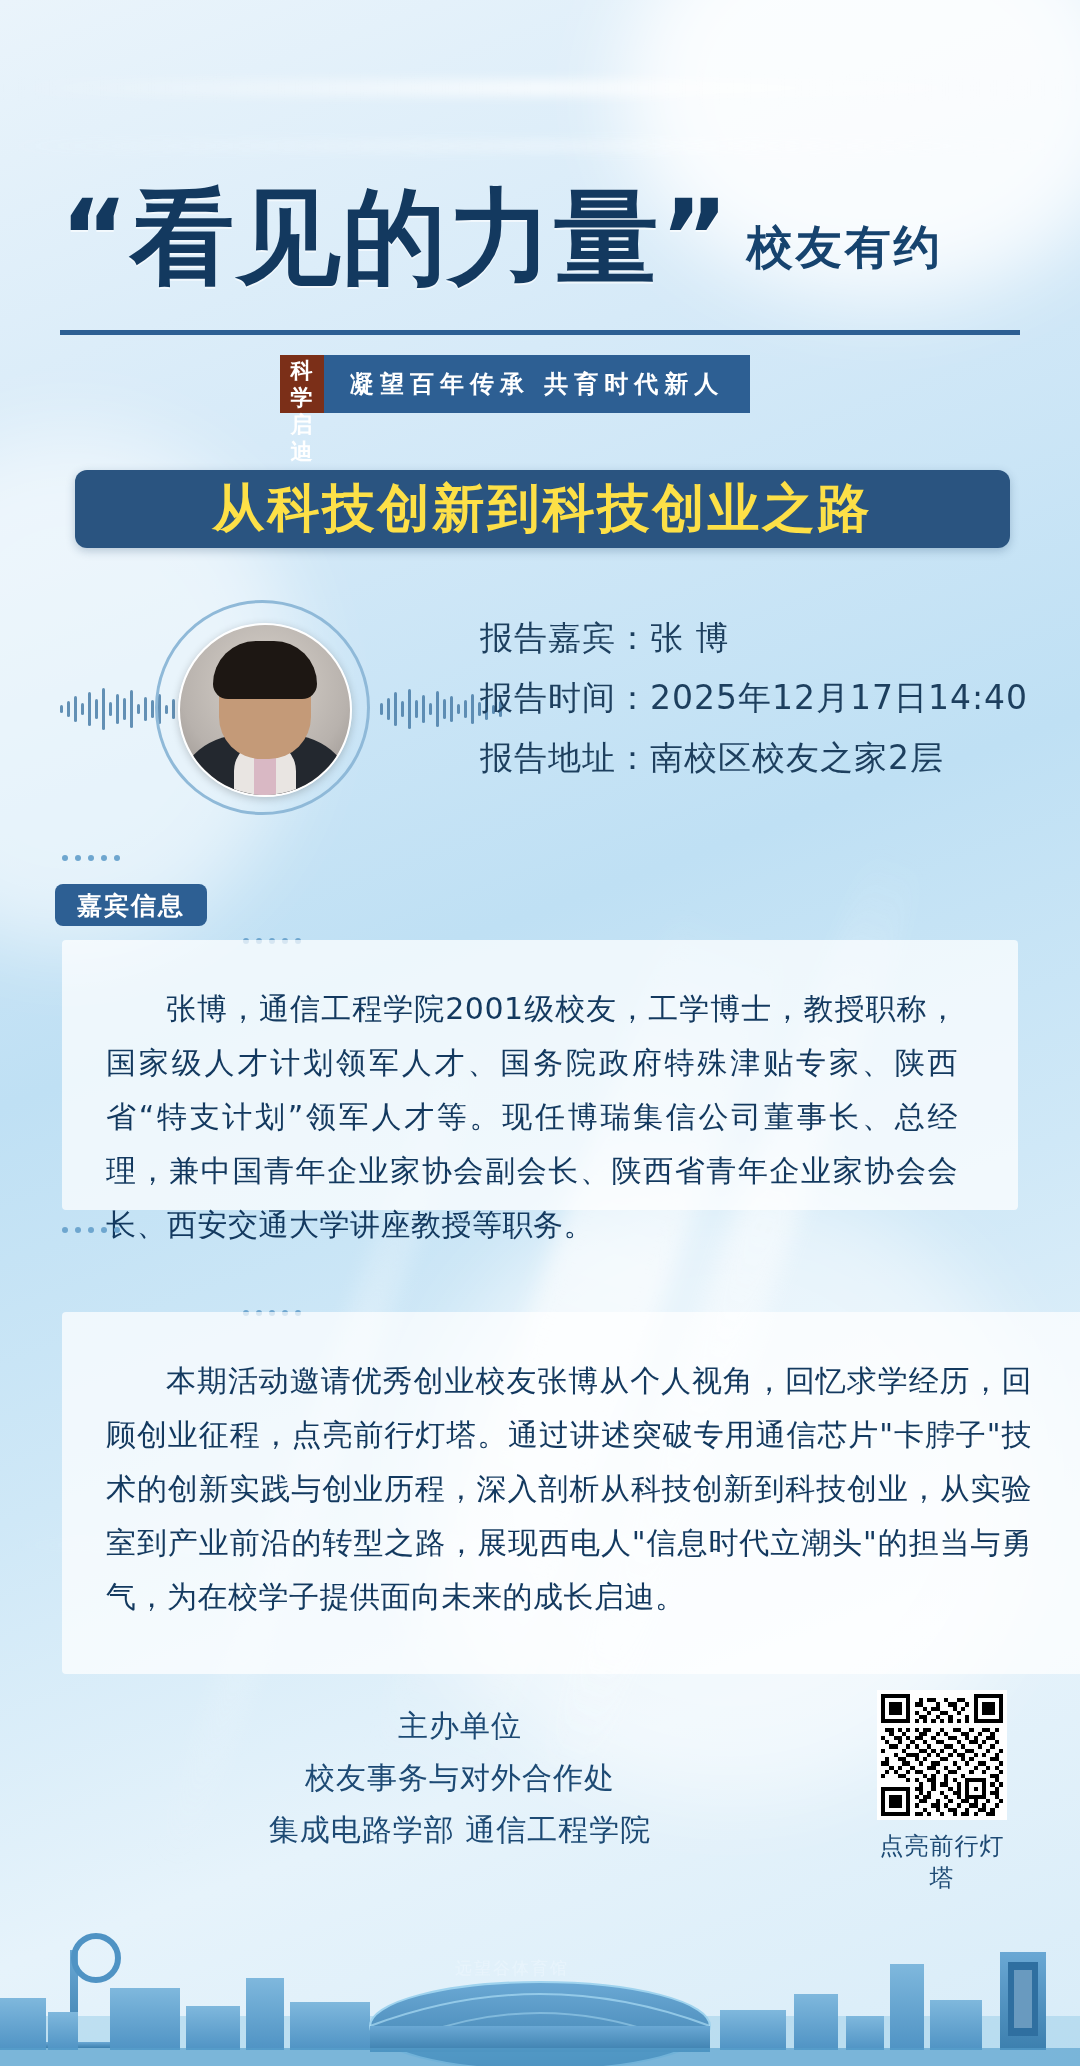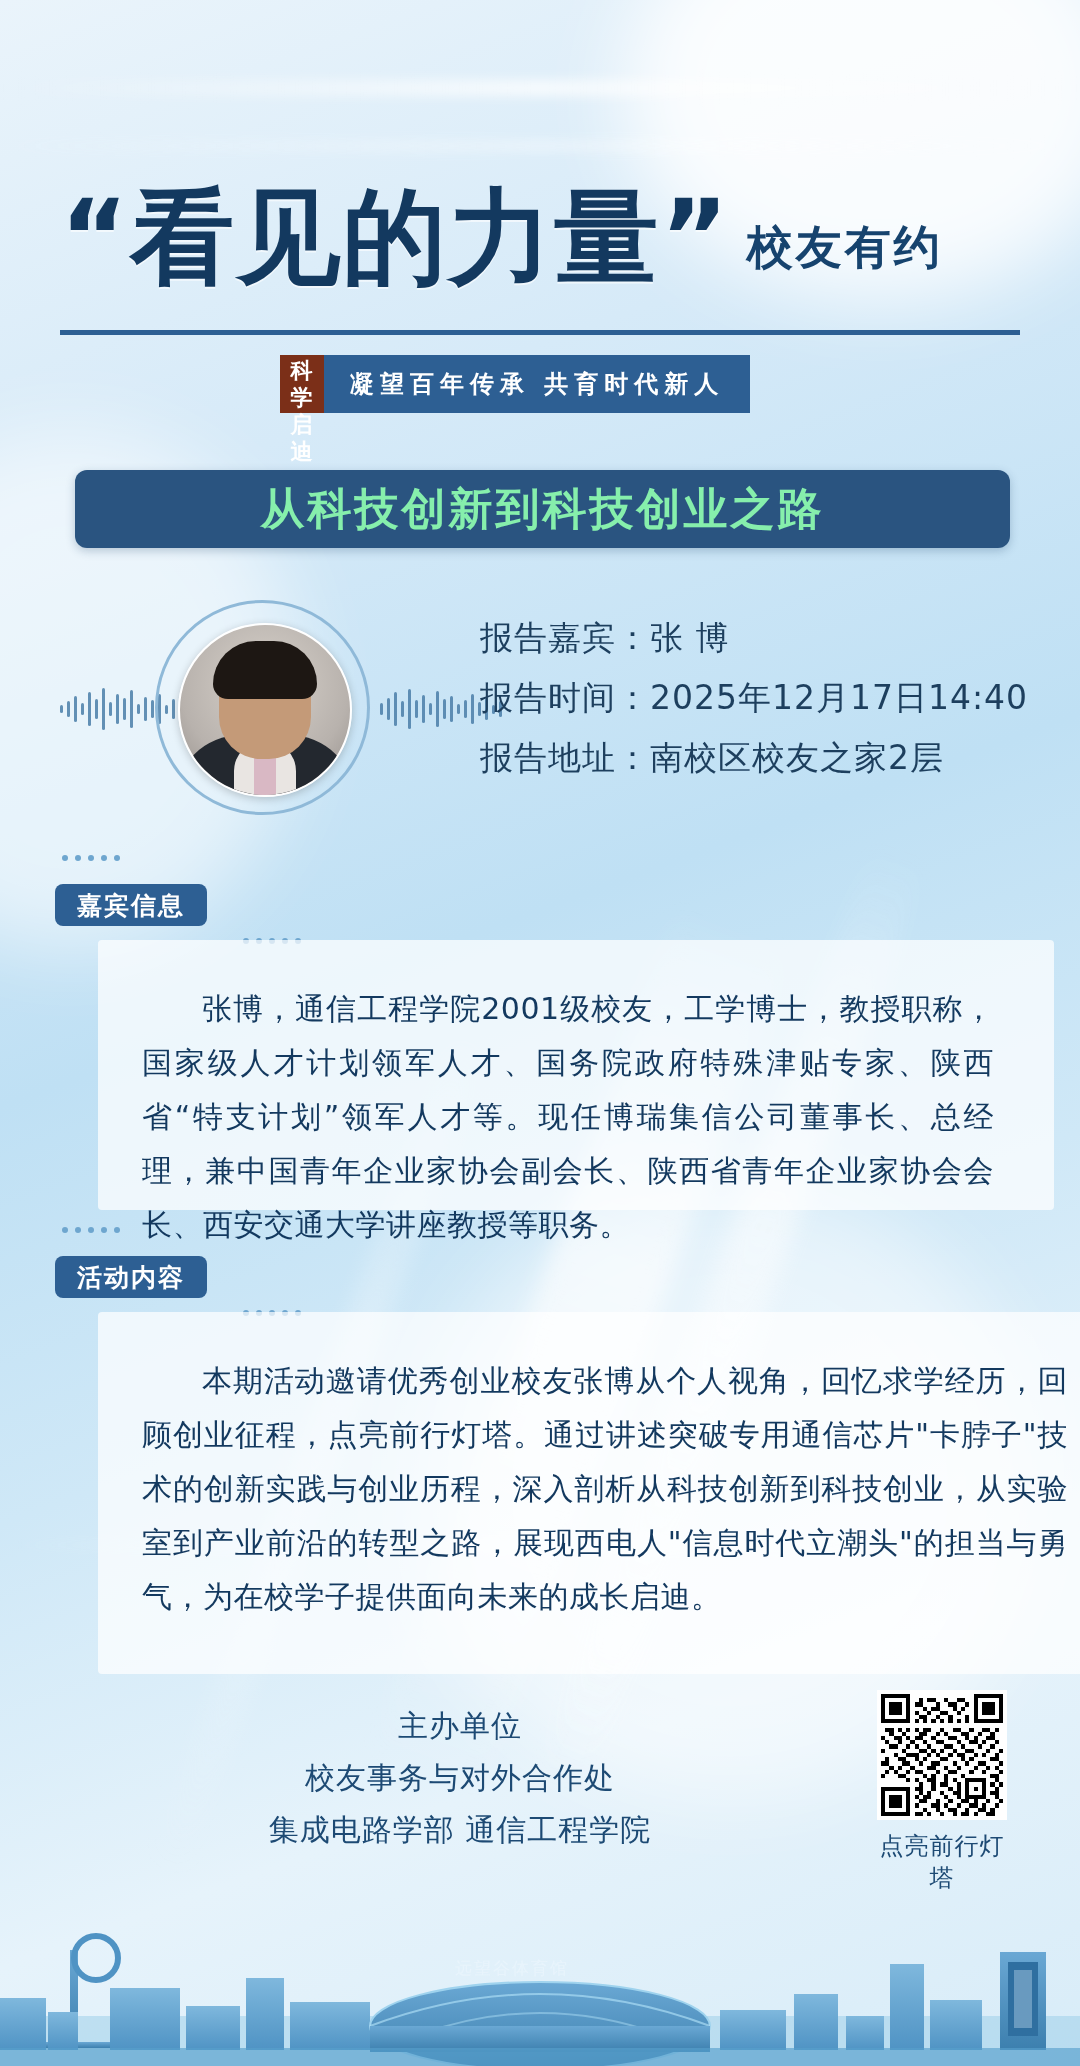--- a/index.html
+++ b/index.html
@@ -119,23 +119,23 @@
     width: 935px;
     height: 78px;
     background: #2a5480;
     border-radius: 12px;
     display: flex;
     align-items: center;
     justify-content: center;
     box-shadow: 0 3px 10px rgba(20,60,100,0.25);
   }
   .topic-bar span {
-    color: #86efac;
-    font-family: "DejaVu Sans", "Liberation Sans", sans-serif;
-    font-size: 44px;
+    color: #fde047;
+    font-family: "DejaVu Sans", "Liberation Sans", sans-serif;
+    font-size: 52px;
     font-weight: bold;
     letter-spacing: 3px;
     white-space: nowrap;
   }
 
   
   .speaker-wrap {
     position: absolute;
     left: 60px;
     top: 590px;
@@ -276,21 +276,20 @@
     width: 6px; height: 6px;
     background: #6ea6cf;
     border-radius: 50%;
   }
   .card {
     position: absolute;
     background: rgba(255,255,255,0.72);
     border-radius: 4px;
     box-sizing: border-box;
     padding: 42px 60px 44px 44px;
-    margin-left: 36px;
   }
   .card p {
     margin: 0;
     color: #13395f;
     font-size: 30px;
     line-height: 54px;
     text-align: justify;
     text-indent: 60px;
     letter-spacing: 0.5px;
     font-family: "DejaVu Sans", "Liberation Sans", sans-serif;
@@ -478,25 +477,20 @@
   <div class="card" style="left:62px;top:940px;width:956px;height:270px;">
     <p>张博，通信工程学院2001级校友，工学博士，教授职称，国家级人才计划领军人才、国务院政府特殊津贴专家、陕西省“特支计划”领军人才等。现任博瑞集信公司董事长、总经理，兼中国青年企业家协会副会长、陕西省青年企业家协会会长、西安交通大学讲座教授等职务。</p>
   </div>
 
   <div class="dots" style="left:62px;top:1227px;">
     <i></i>
       <i></i>
       <i></i>
       <i></i>
       <i></i>
-  </div>
-  <div class="section-head" style="left:55px;top:1244px;">
-    <div class="tag">
-      <span>活动内容</span>
-    </div>
   </div>
   <div class="dots" style="left:243px;top:1310px;">
     <i></i>
       <i></i>
       <i></i>
       <i></i>
       <i></i>
   </div>
   <div class="card" style="left:62px;top:1312px;width:1030px;height:362px;">
     <p>本期活动邀请优秀创业校友张博从个人视角，回忆求学经历，回顾创业征程，点亮前行灯塔。通过讲述突破专用通信芯片"卡脖子"技术的创新实践与创业历程，深入剖析从科技创新到科技创业，从实验室到产业前沿的转型之路，展现西电人"信息时代立潮头"的担当与勇气，为在校学子提供面向未来的成长启迪。</p>

